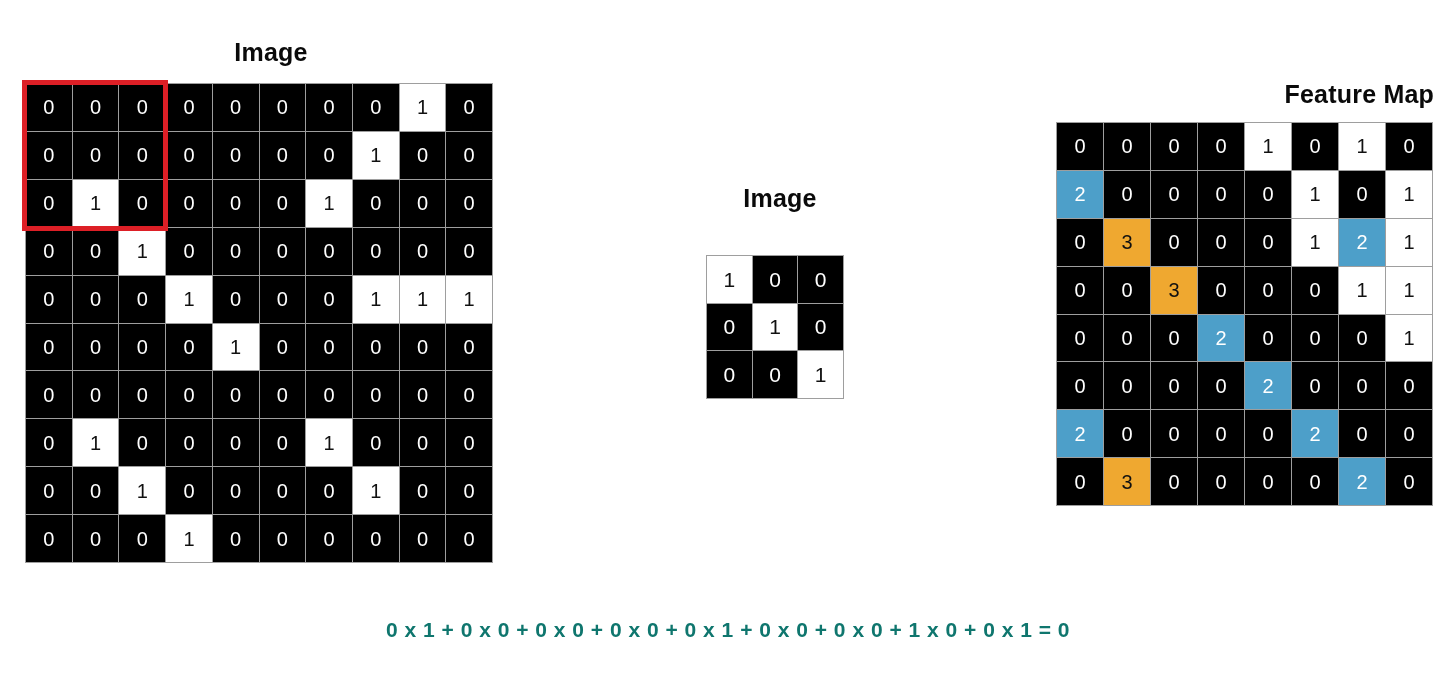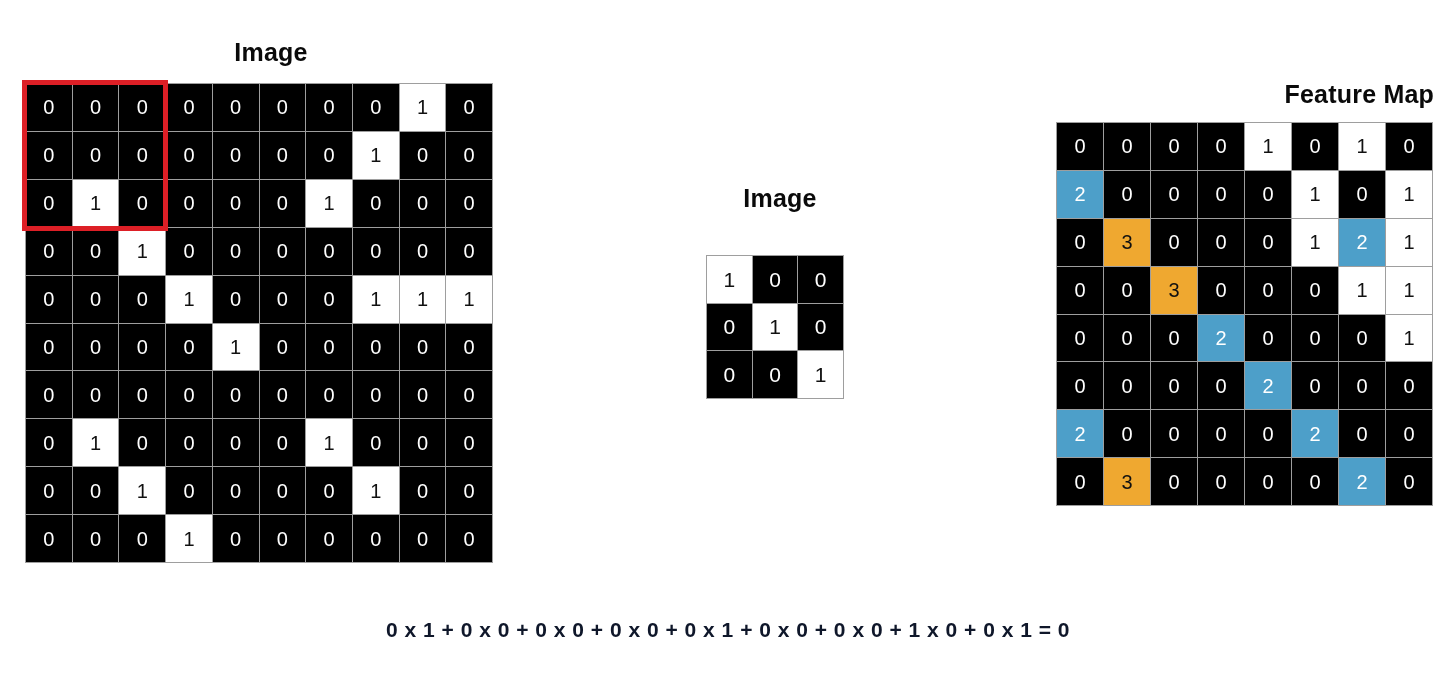--- a/index.html
+++ b/index.html
@@ -93,21 +93,21 @@
   }
 
   #equation {
     position: absolute;
     left: 0;
     top: 618px;
     width: 1456px;
     text-align: center;
     font-size: 21px;
     font-weight: bold;
-    color: #0f172a;
+    color: #0f766e;
     letter-spacing: 0.5px;
     white-space: nowrap;
   }
 </style>
 </head>
 <body>
 
 <div class="panel-title" id="image-title">Image</div>
 <div class="panel-title" id="filter-title">Image</div>
 <div class="panel-title" id="feature-title">Feature Map</div>

